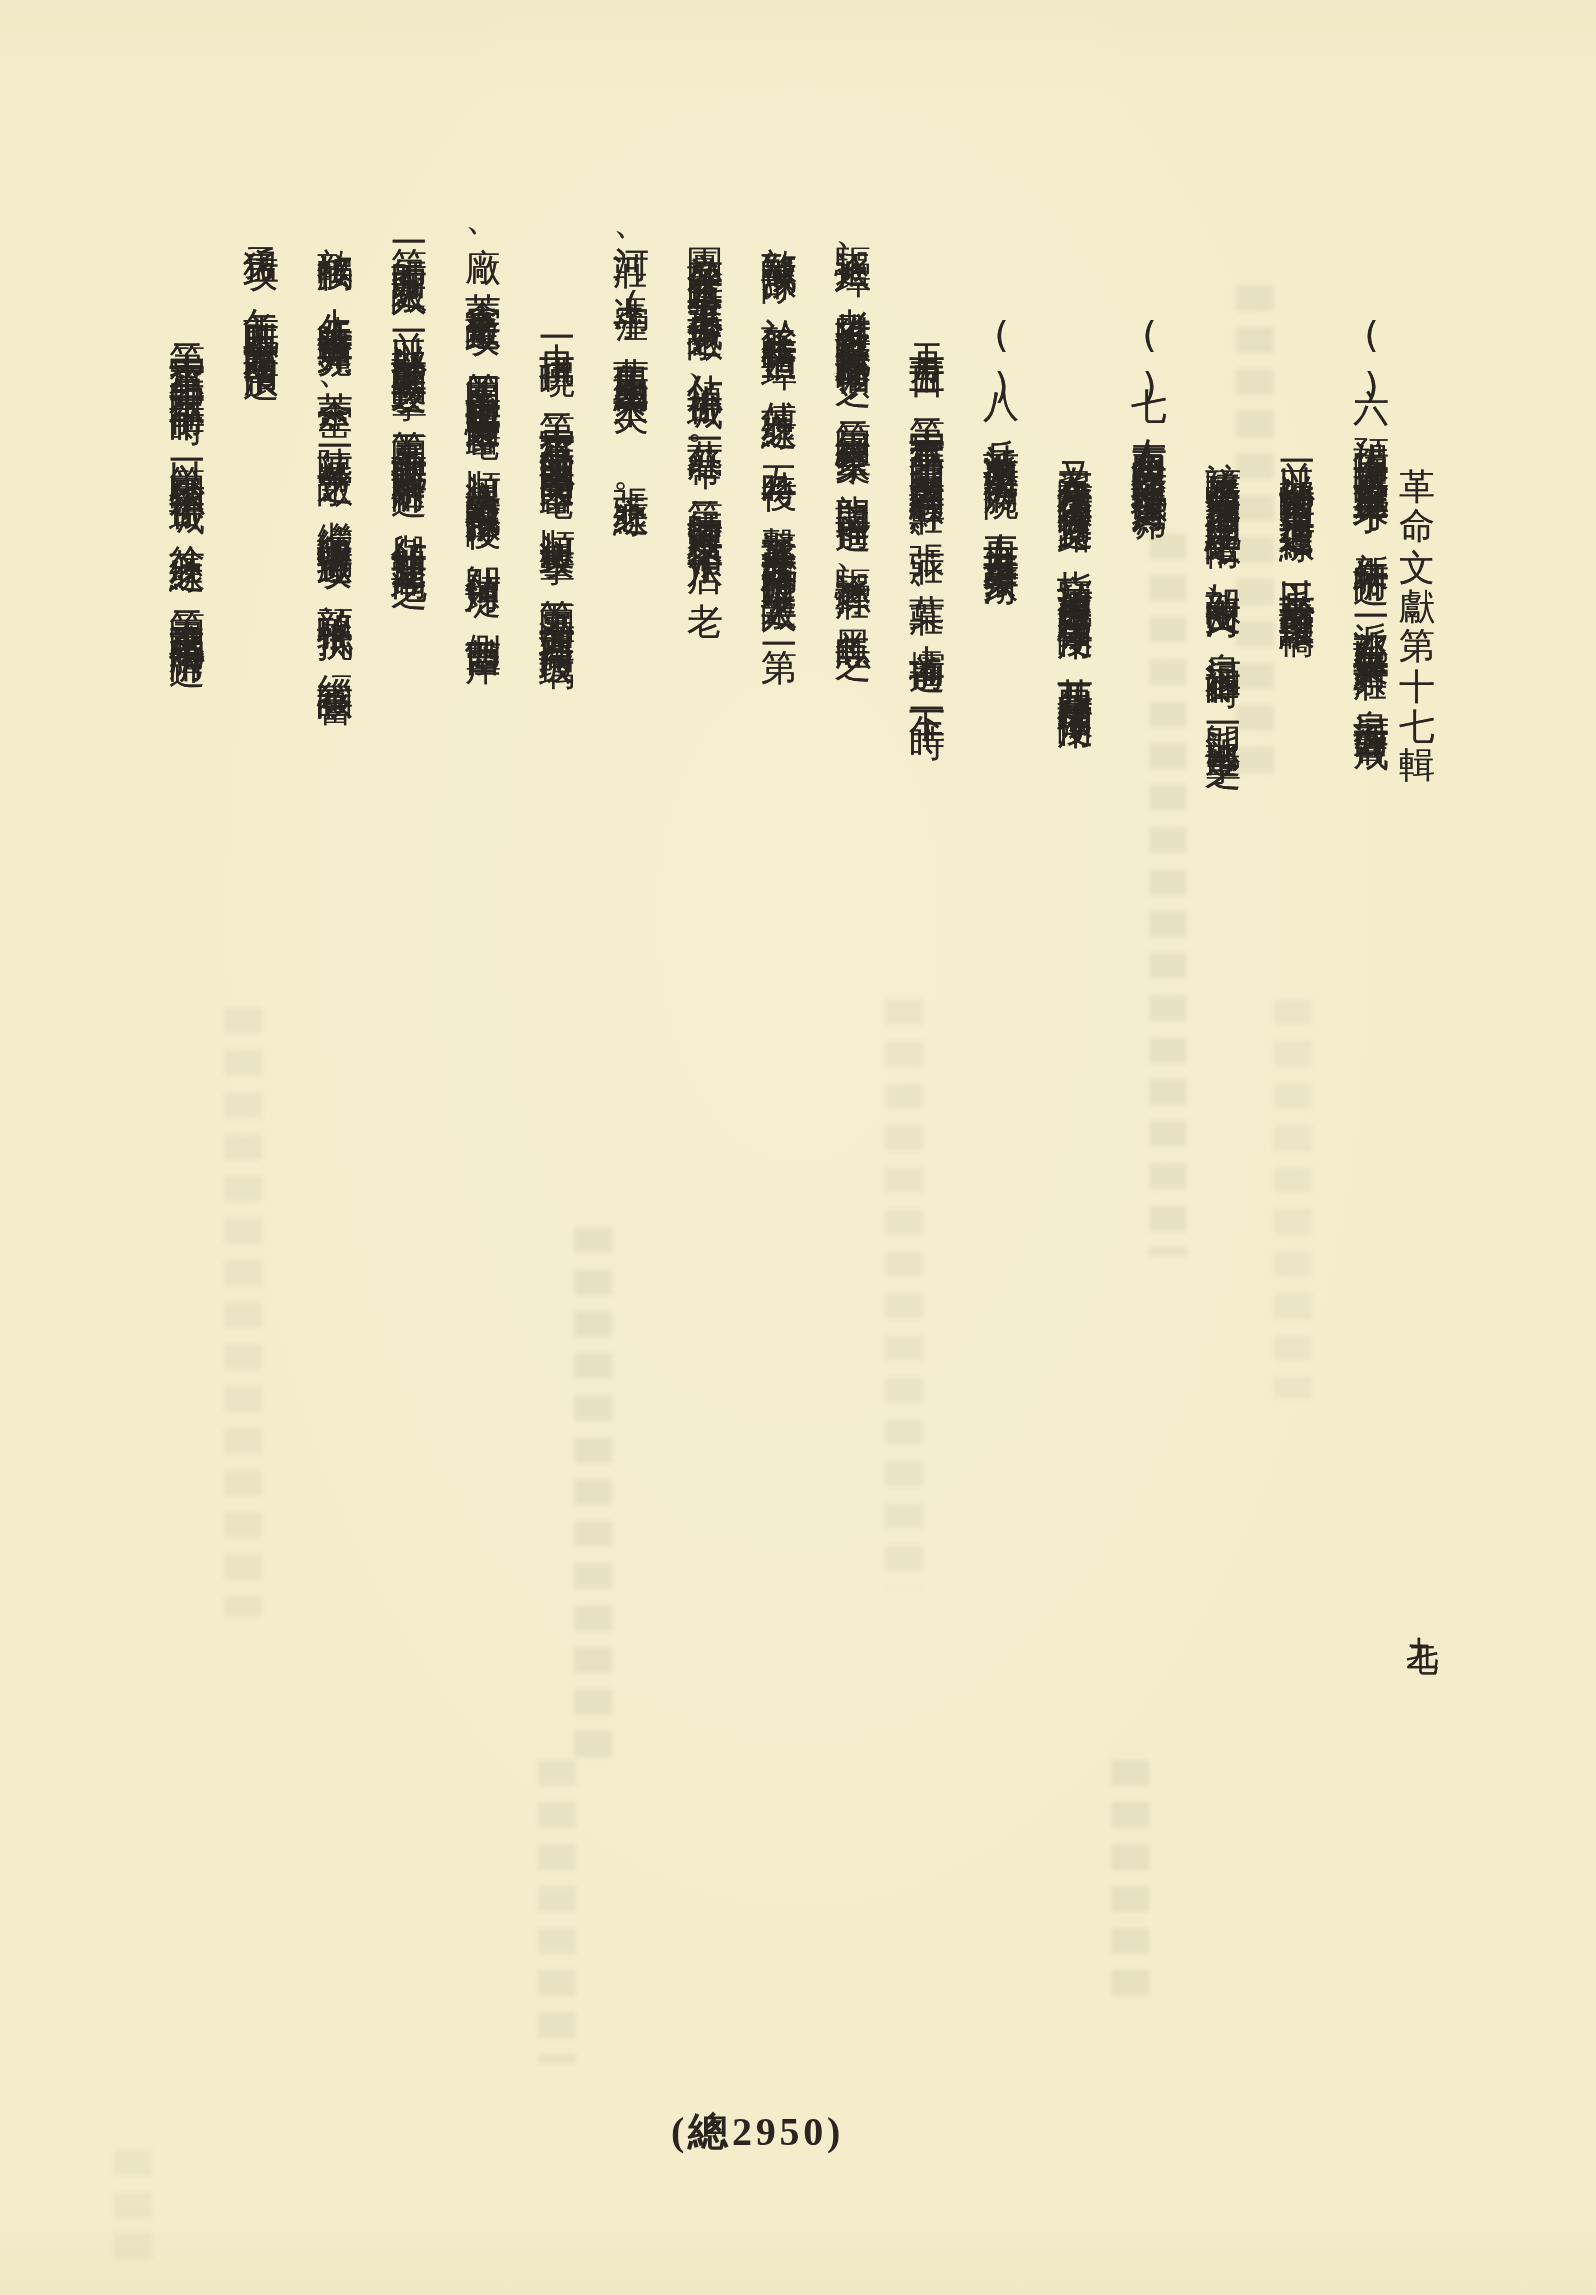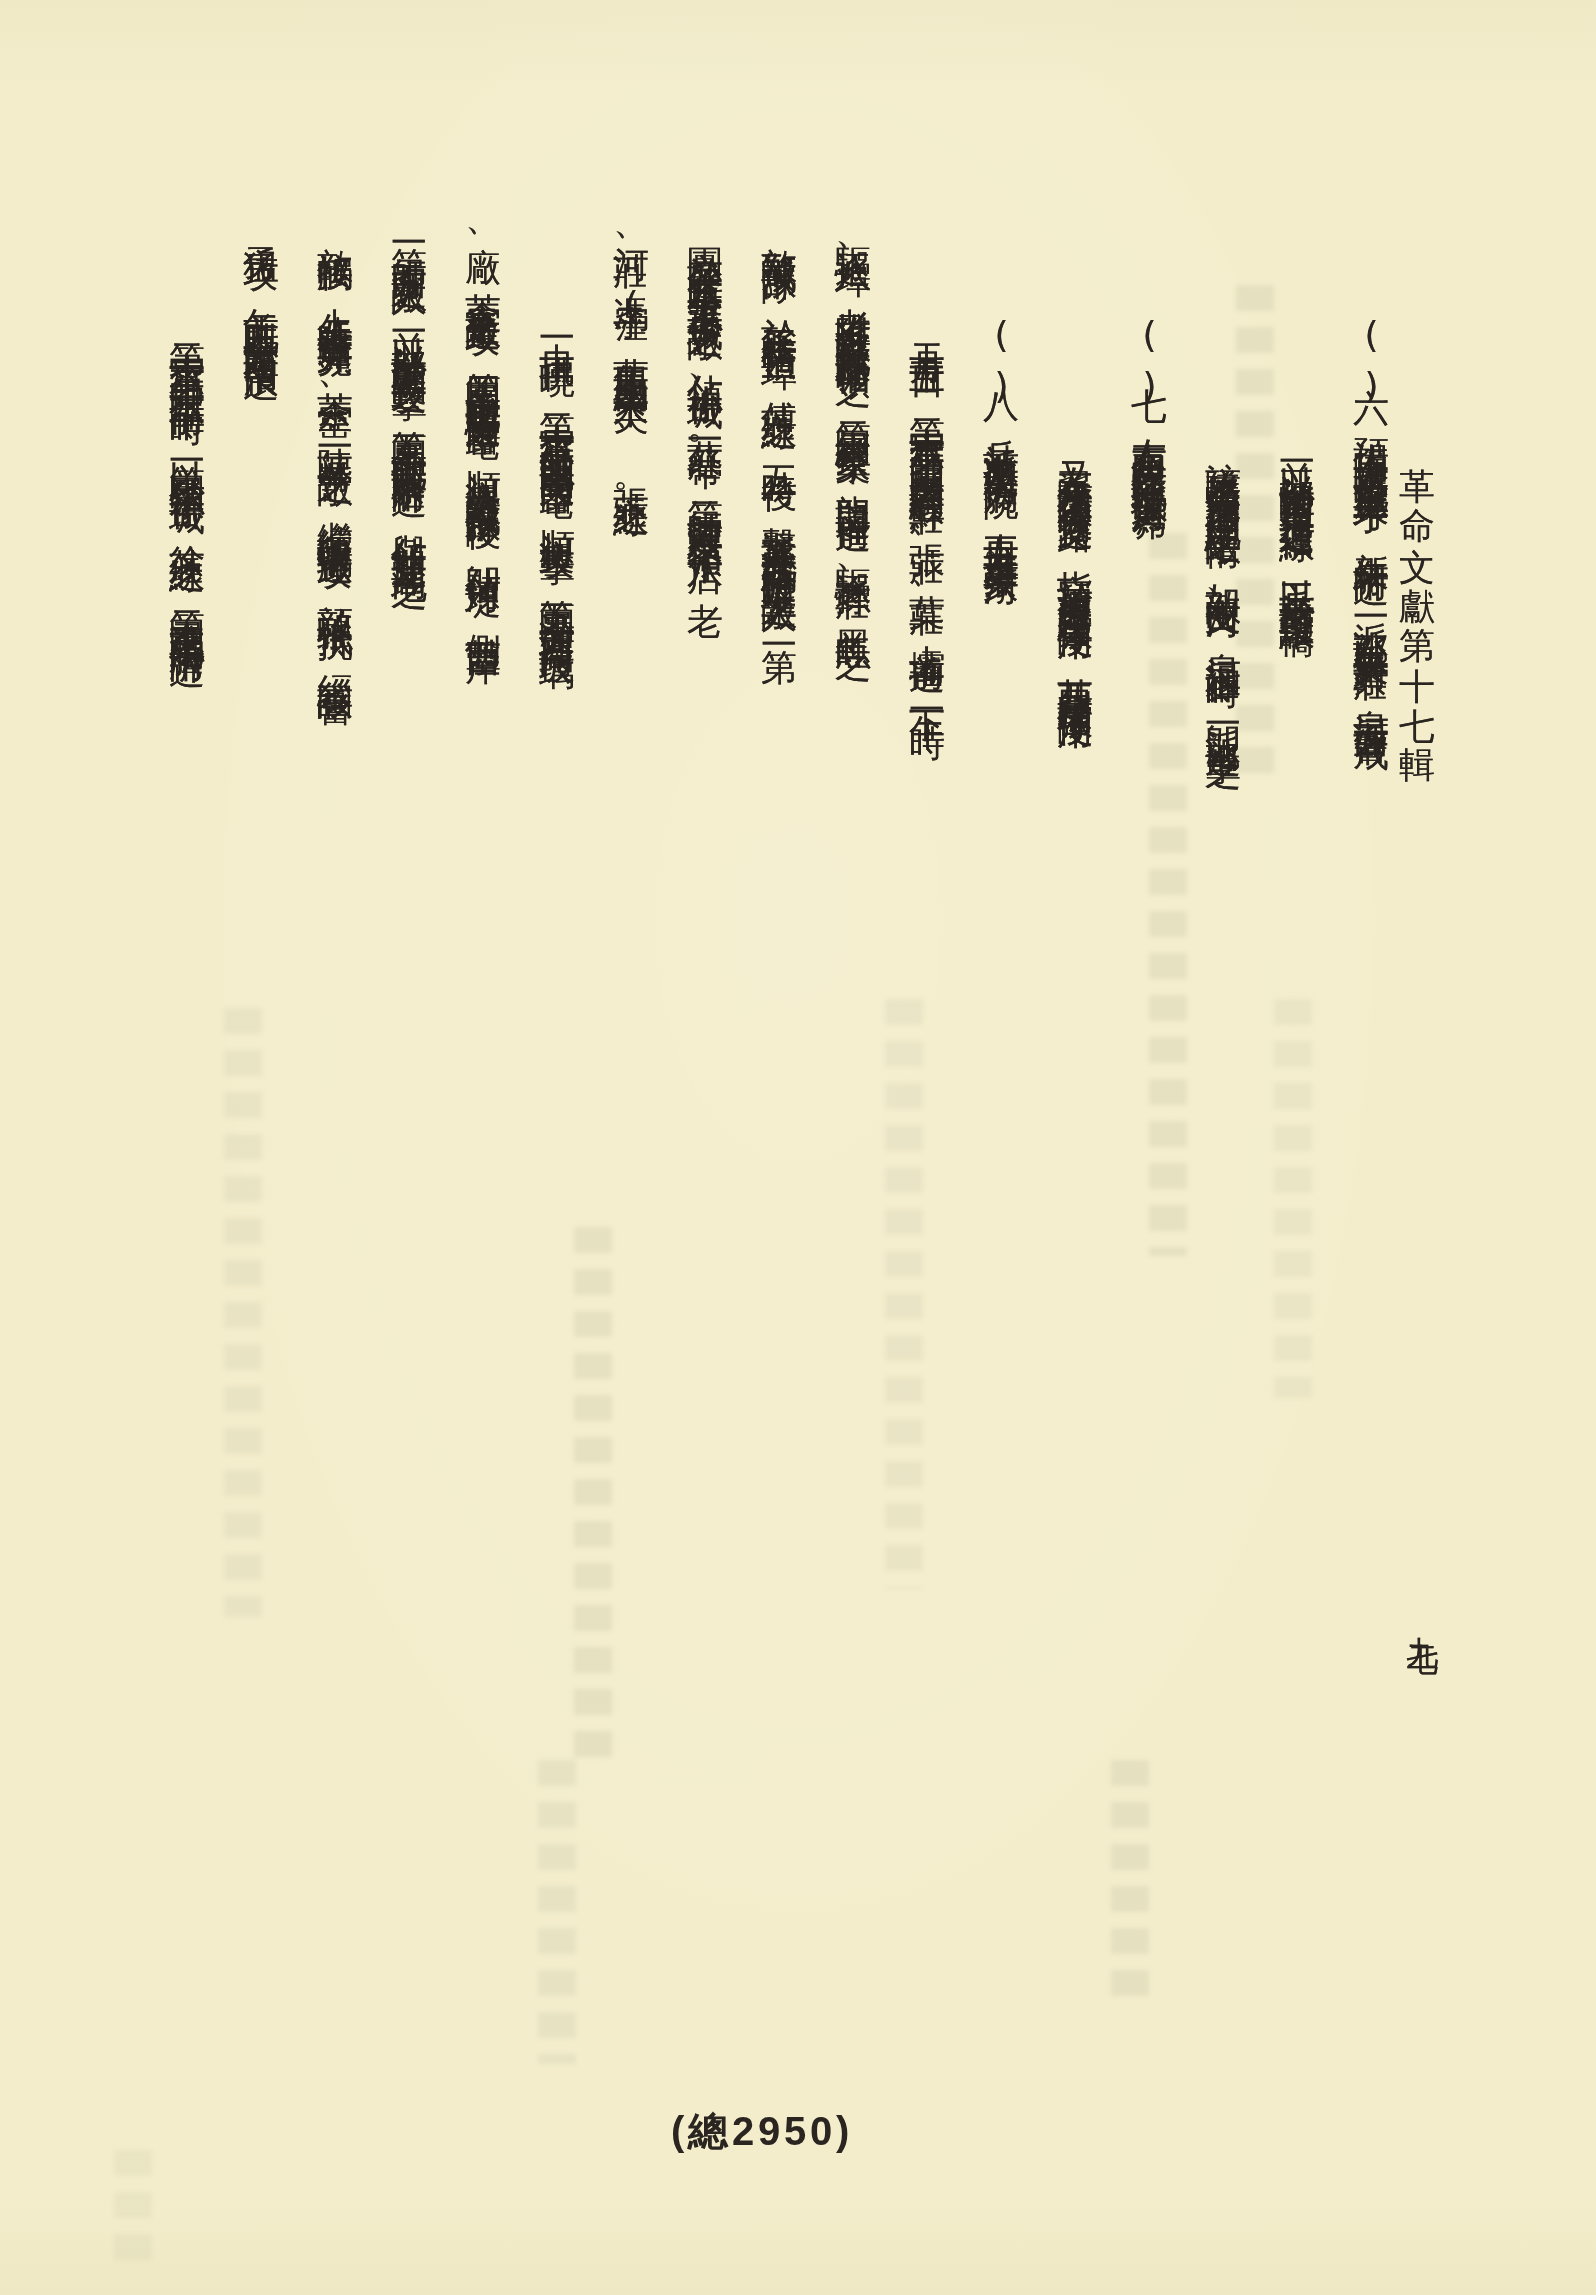--- a/index.html
+++ b/index.html
@@ -69,21 +69,21 @@
     letter-spacing:6.7px;
     text-shadow:0 0 0.5px rgba(42,37,32,0.7);
   }
   .footer{
     position:absolute;
     left:671px;top:2104px;
     font-size:40px;
     letter-spacing:3.8px;
     color:var(--ink);
     font-weight:bold;
-    font-family:Liberation Sans, sans-serif;
+    font-family:Liberation Serif, serif;
   }
   
   .ghost{
     position:absolute;
     width:38px;
     background:repeating-linear-gradient(180deg,
       var(--ghost) 0px, var(--ghost) 26px,
       rgba(0,0,0,0) 26px, rgba(0,0,0,0) 42px);
     filter:blur(2.9px);
     opacity:0.55;

